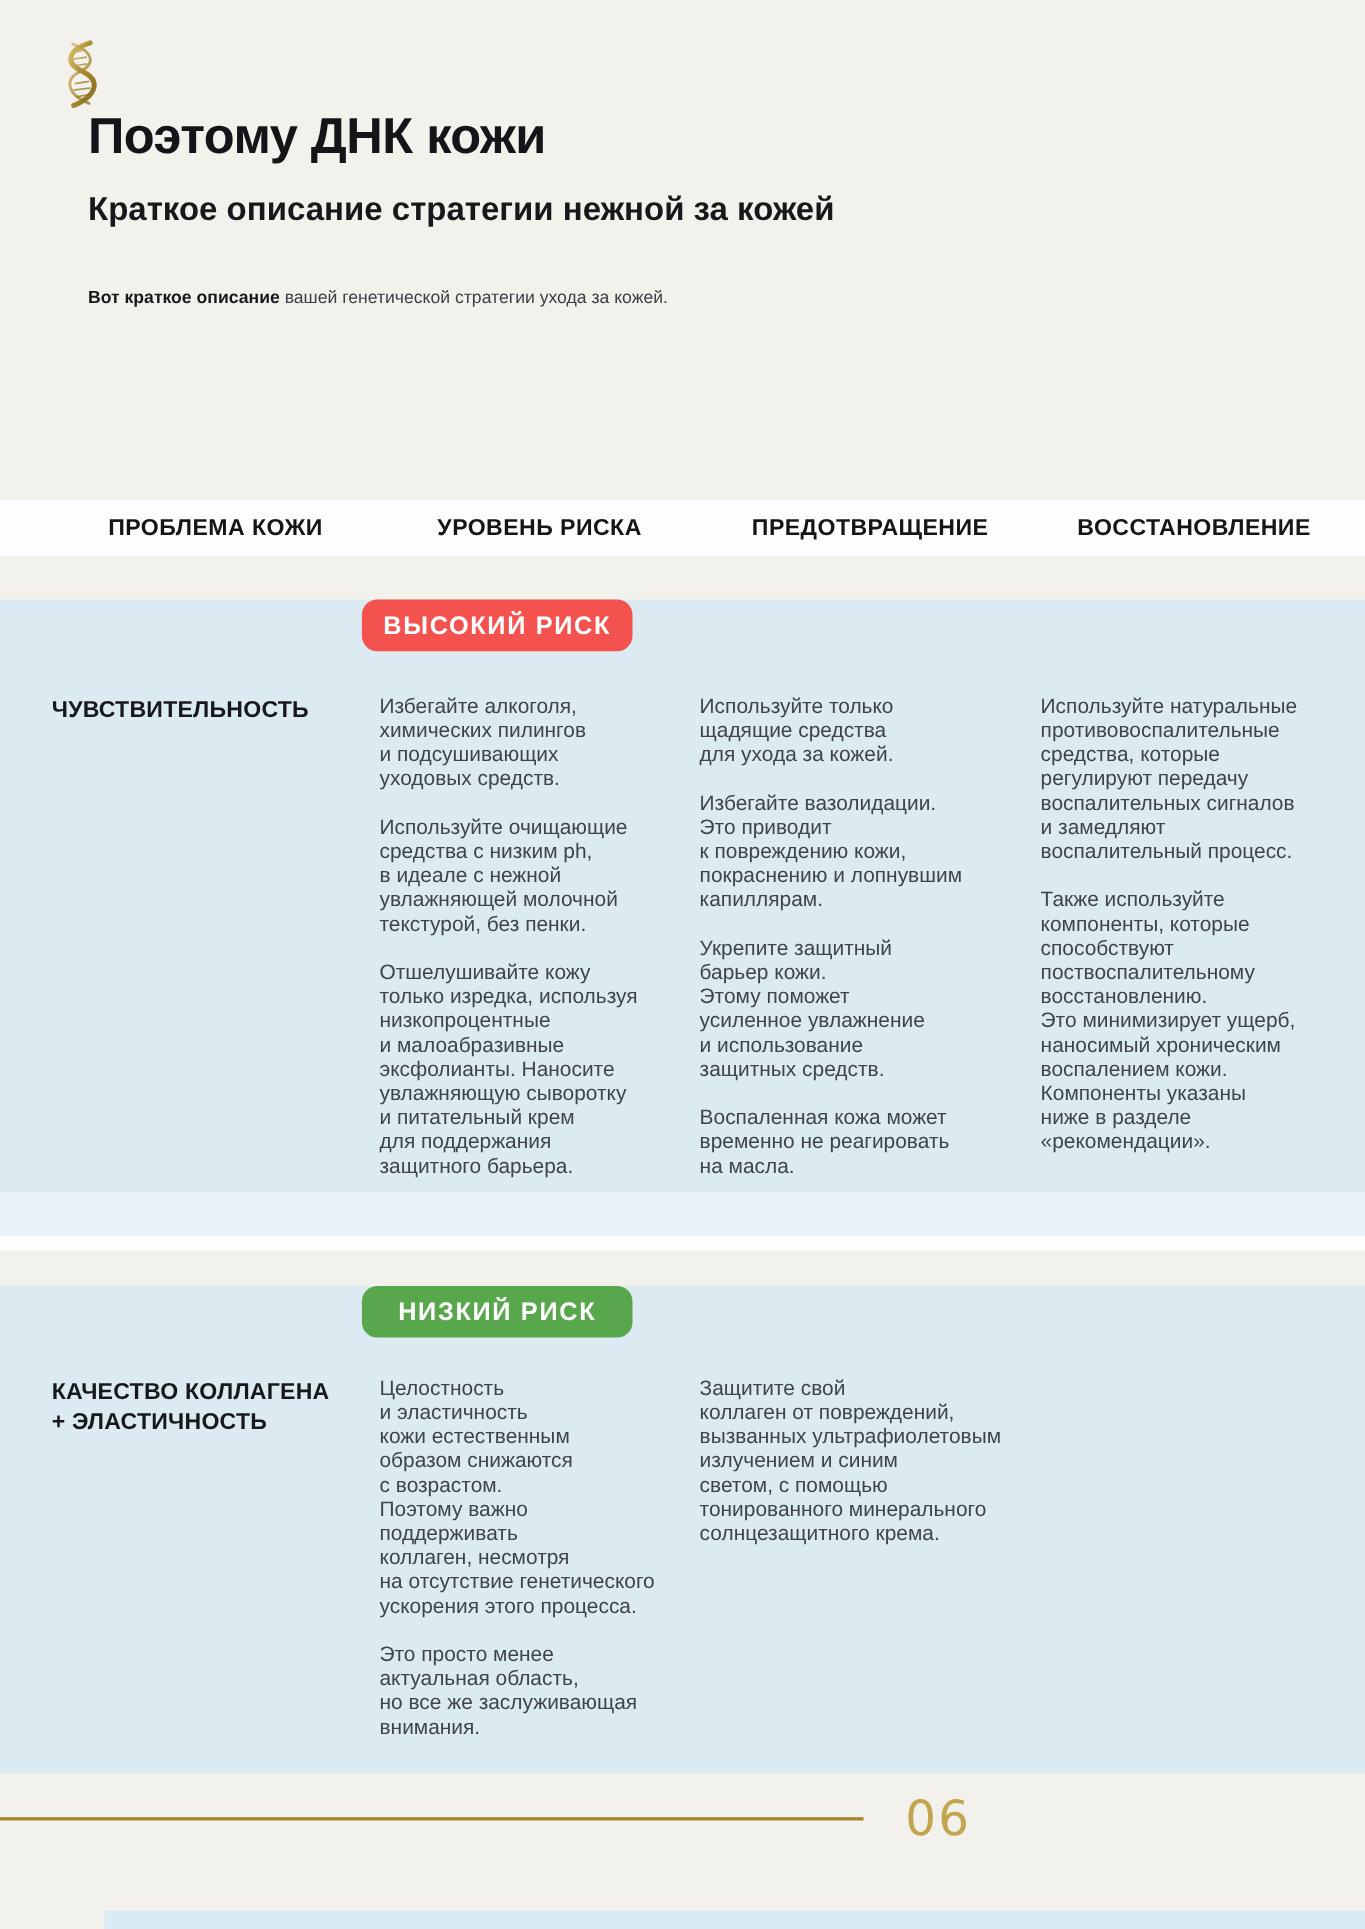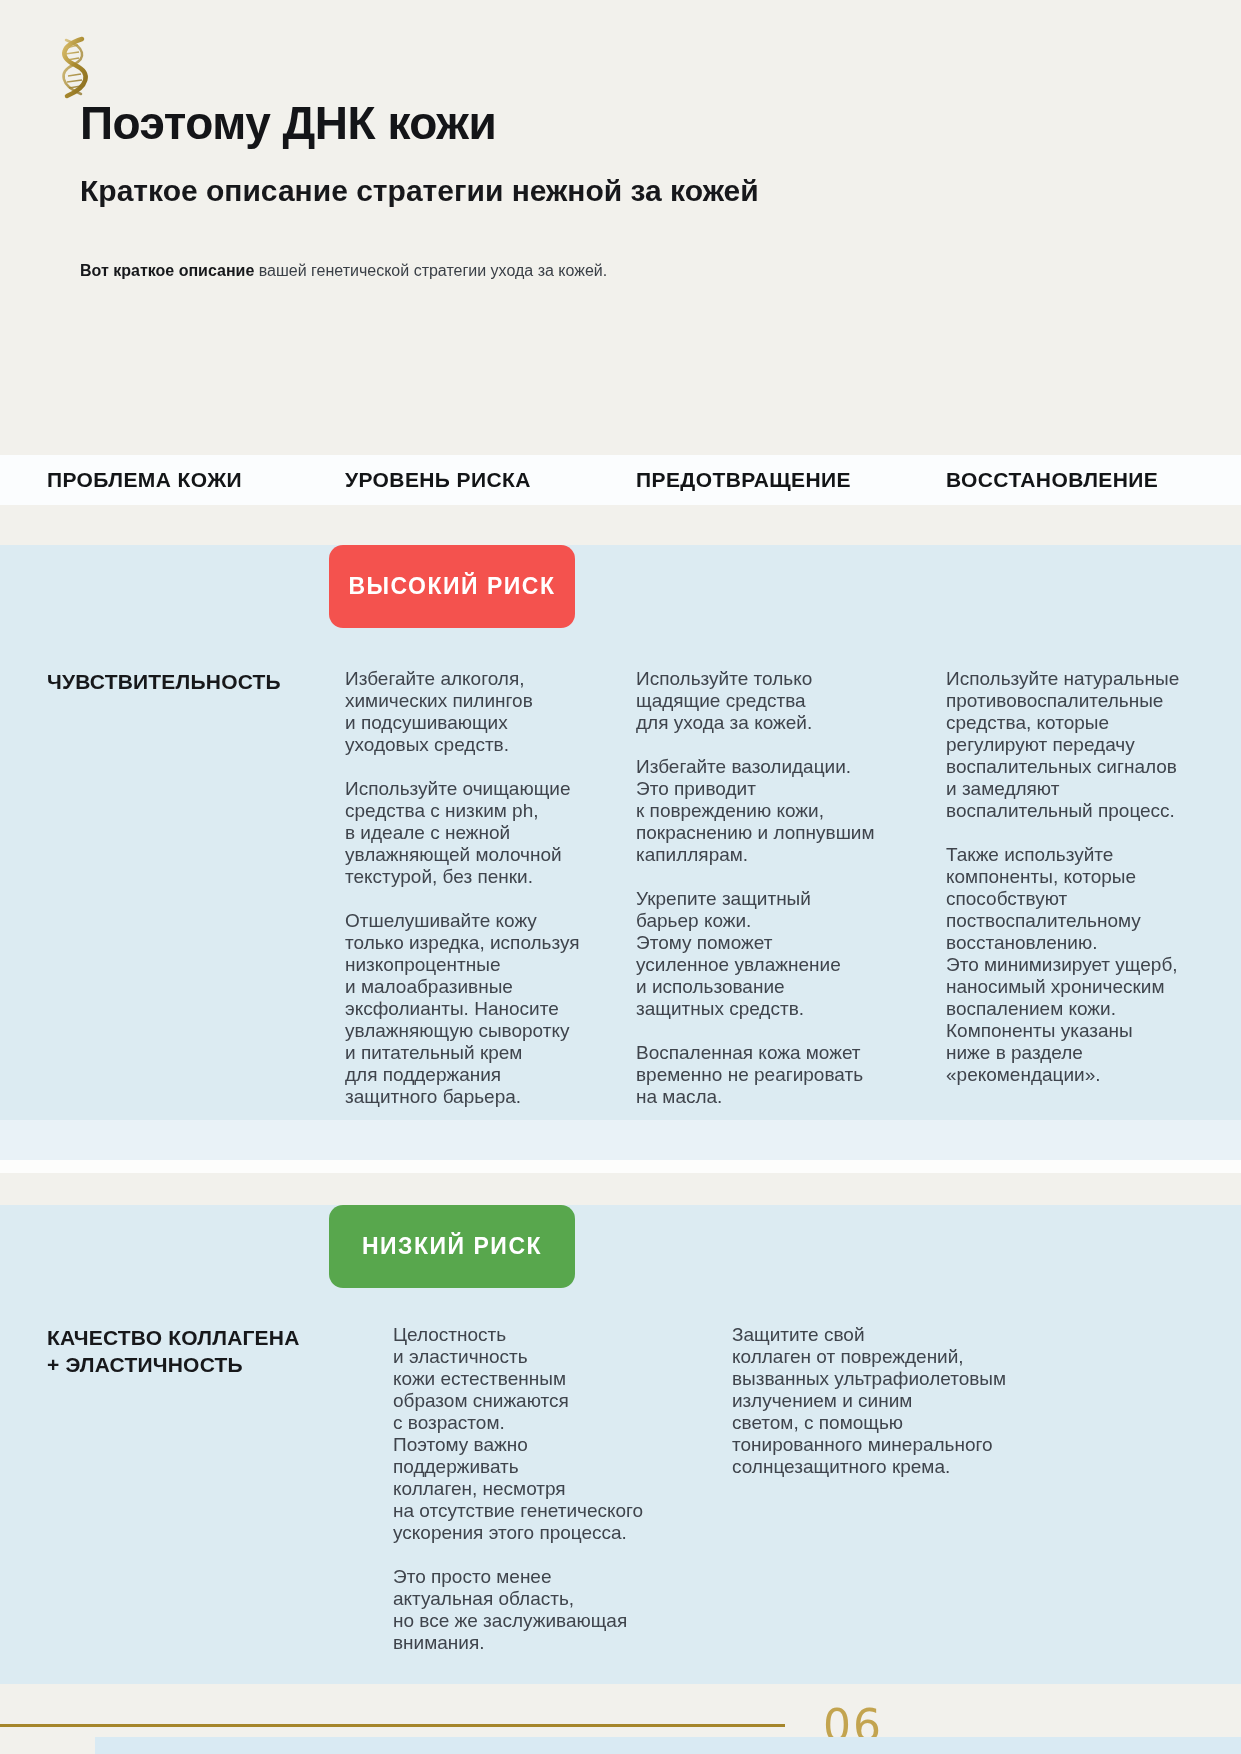--- a/index.html
+++ b/index.html
@@ -27,35 +27,35 @@
 
   .grid4{
     display:grid;
     grid-template-columns:298px 291px 310px 1fr;
     padding-left:47px; padding-right:16px;
   }
   .header-band{
     height:50px; background:#fbfdfe; align-items:center;
   }
   .header-cell{
-    font-size:21px; font-weight:700; color:#131517; letter-spacing:0.4px;
+    font-size:21px; font-weight:700; color:#131517; letter-spacing:0.4px;text-align:center;
   }
   .section{ background:#dcebf2; }
   .badge{
-    width:246px; height:83px; border-radius:14px;
+    width:246px; height:47px; border-radius:14px;
     display:flex; align-items:center; justify-content:center;
     color:#ffffff; font-size:23px; font-weight:700; letter-spacing:1.5px;
     margin-left:329px;
   }
   .badge-high{ background:#f4524e; }
   .badge-low{ background:#58a74d; }
   .sec1 .badge{ margin-top:40px; }
   .sec1 .row{ margin-top:40px; padding-bottom:12px; }
   .sec2 .badge{ margin-top:32px; }
-  .sec2 .row{ margin-top:36px; padding-bottom:30px;gap:48px; }
+  .sec2 .row{ margin-top:36px; padding-bottom:30px; }
   .problem-cell{
     font-size:21px; font-weight:700; color:#17181b; letter-spacing:0.2px;
     white-space:pre-line; line-height:27px; padding-right:20px;
   }
   .cell{
     font-size:19px; line-height:22px; color:#3f444c;
     white-space:pre-line; padding-right:26px;
   }
   .band-pale{ height:40px; background:#e9f2f7; }
   .band-white{ height:13px; background:#fdfdfc; }

